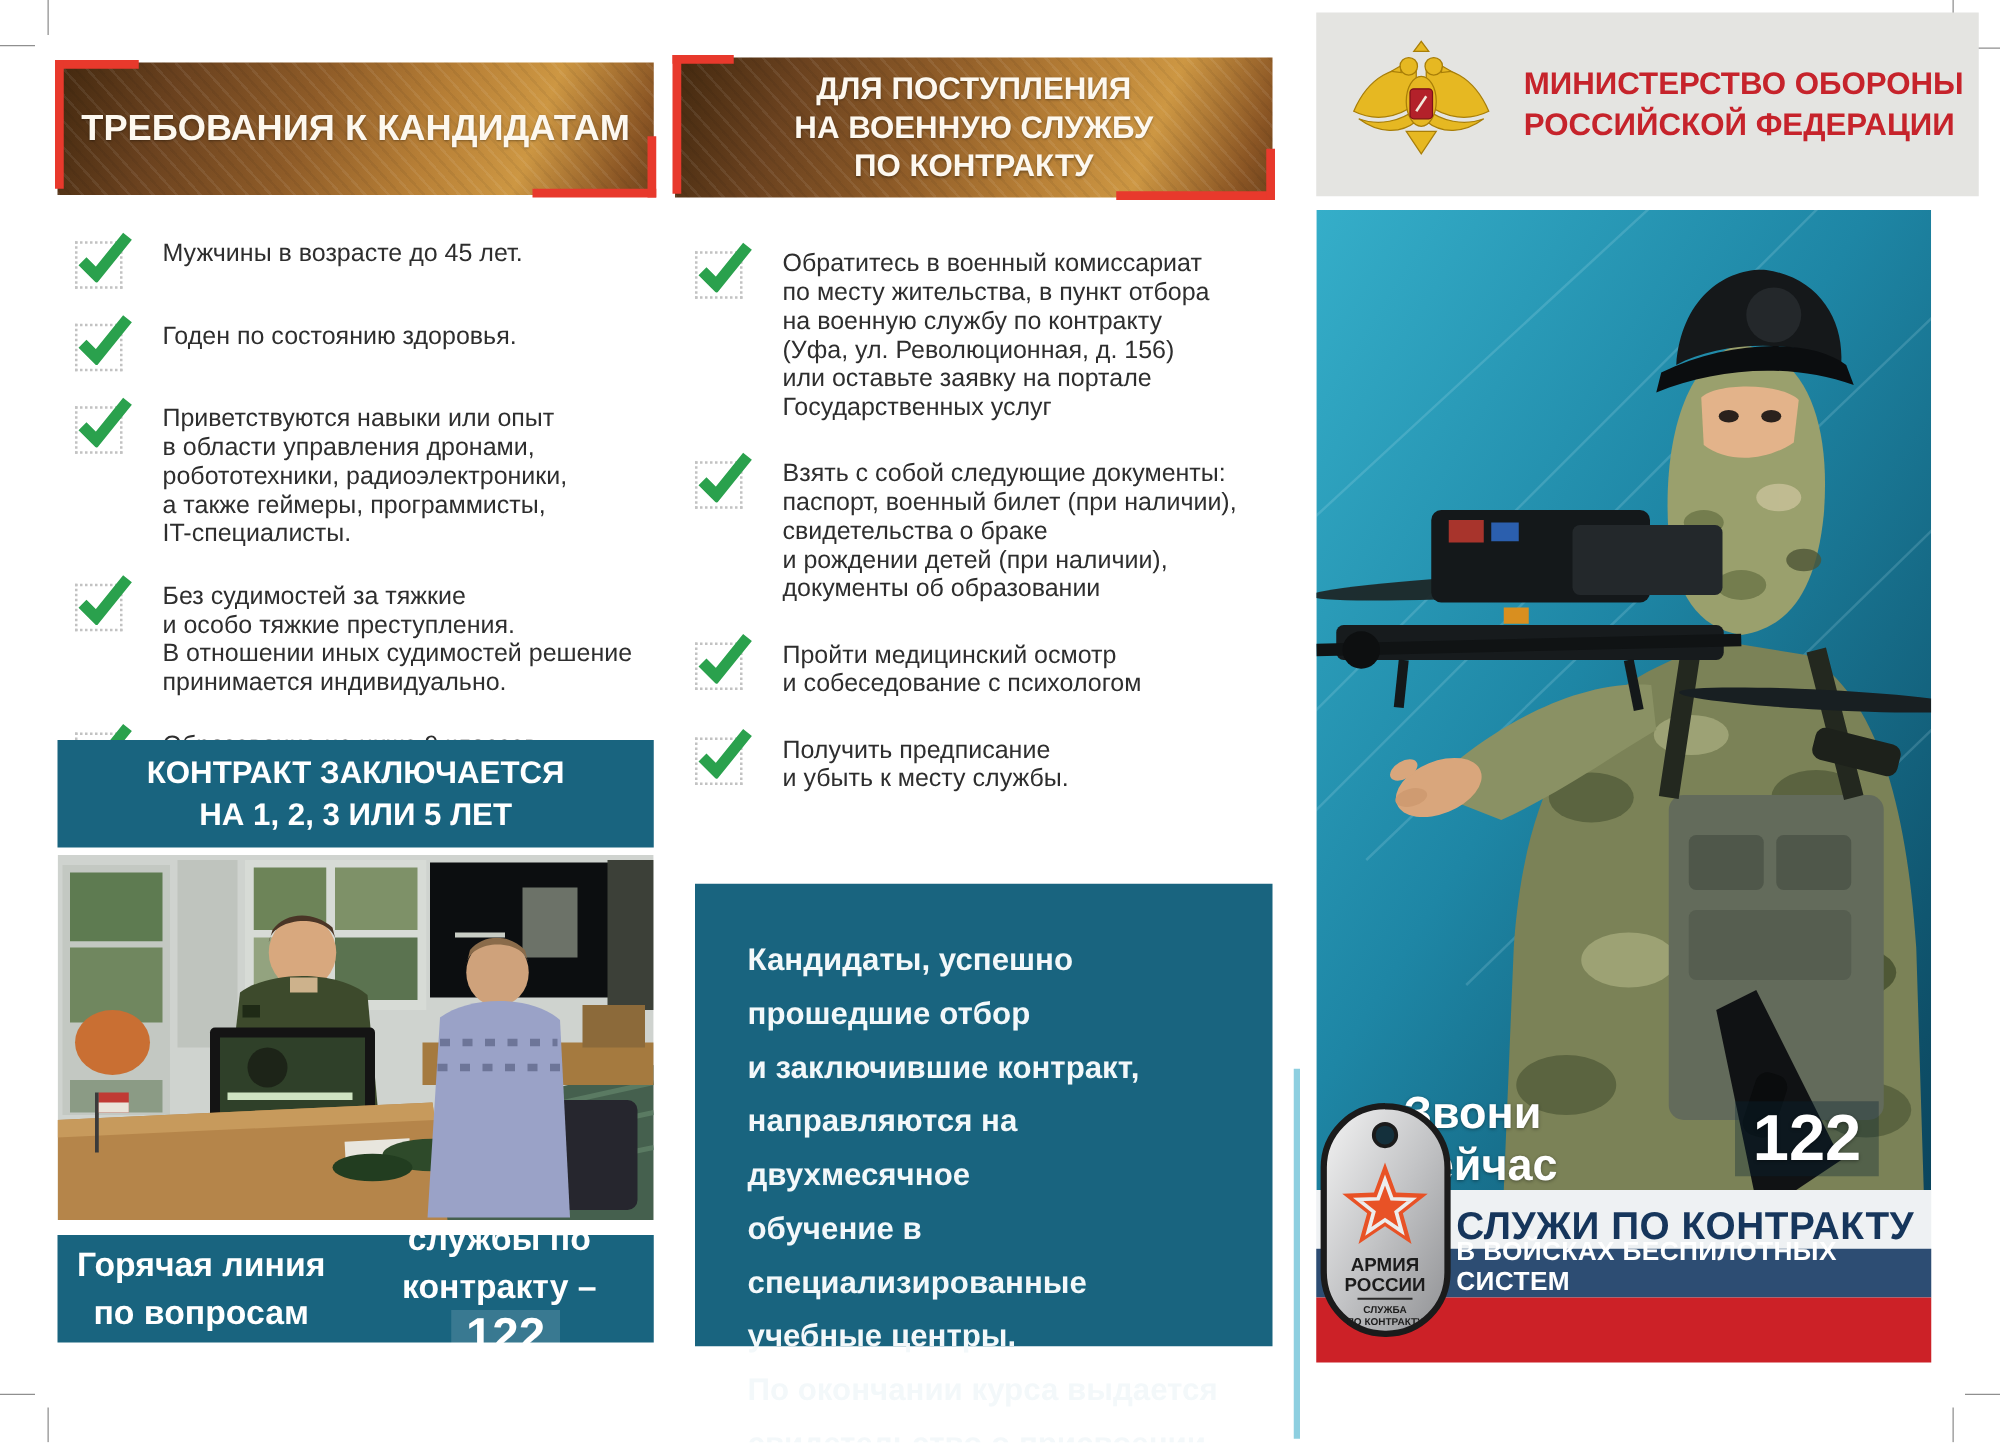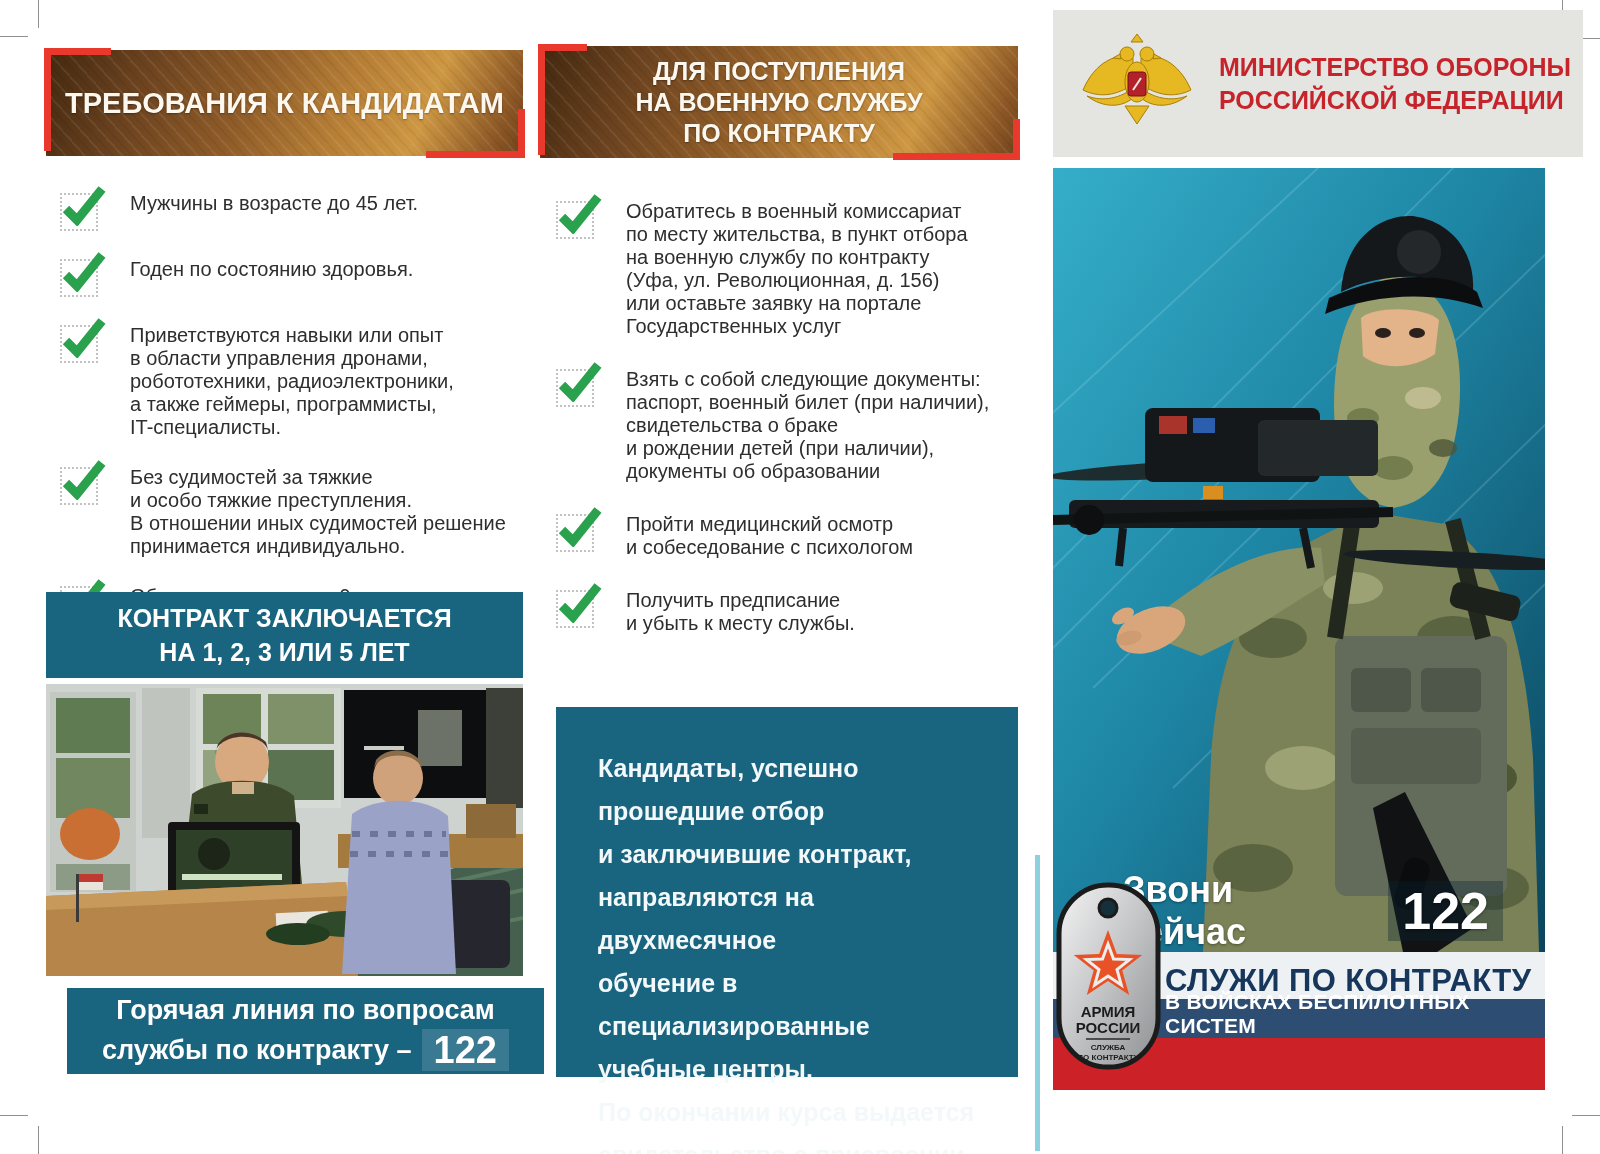--- a/index.html
+++ b/index.html
@@ -24,22 +24,22 @@
   .checklist{position:absolute;display:flex;flex-direction:column;}
   .check-item{display:flex;gap:32px;}
   .checkbox{width:34px;height:34px;flex:none;position:relative;border:2px dotted #c2c2c2;background:#fff;margin-top:1px;}
   .checkbox svg{position:absolute;top:-11px;left:-1px;}
   .check-text{font-size:20px;line-height:23px;color:#2e2e2e;white-space:pre-line;}
 
   
   .teal{background:#19647f;color:#ffffff;}
   .contract-box{position:absolute;display:flex;flex-direction:column;align-items:center;justify-content:center;
     font-weight:bold;font-size:25px;line-height:34px;text-align:center;white-space:pre-line;}
-  .hotline-box{position:absolute;display:flex;flex-direction:column;align-items:center;justify-content:center;
-    font-weight:bold;font-size:27px;line-height:38px;text-align:center;margin-left:21px;}
+  .hotline-box{position:absolute;display:flex;flex-direction:row;align-items:center;justify-content:center;
+    font-weight:bold;font-size:27px;line-height:38px;text-align:center;}
   .hotline-num{display:inline-block;font-size:38px;line-height:40px;background:rgba(255,255,255,.14);
     padding:1px 12px;margin-left:10px;vertical-align:-4px;}
   .info-box{position:absolute;font-weight:bold;font-size:25px;line-height:43px;color:#f3f8fa;
     padding:40px 20px 0 42px;white-space:pre-line;box-sizing:border-box;}
 
   
   .ministry-banner{position:absolute;background:#e4e4e1;display:flex;align-items:center;}
   .ministry-text{color:#c6232b;font-weight:bold;font-size:25px;line-height:33px;}
   .photo-frame{position:absolute;overflow:hidden;}
   .callnow{position:absolute;display:flex;align-items:center;z-index:4;}

